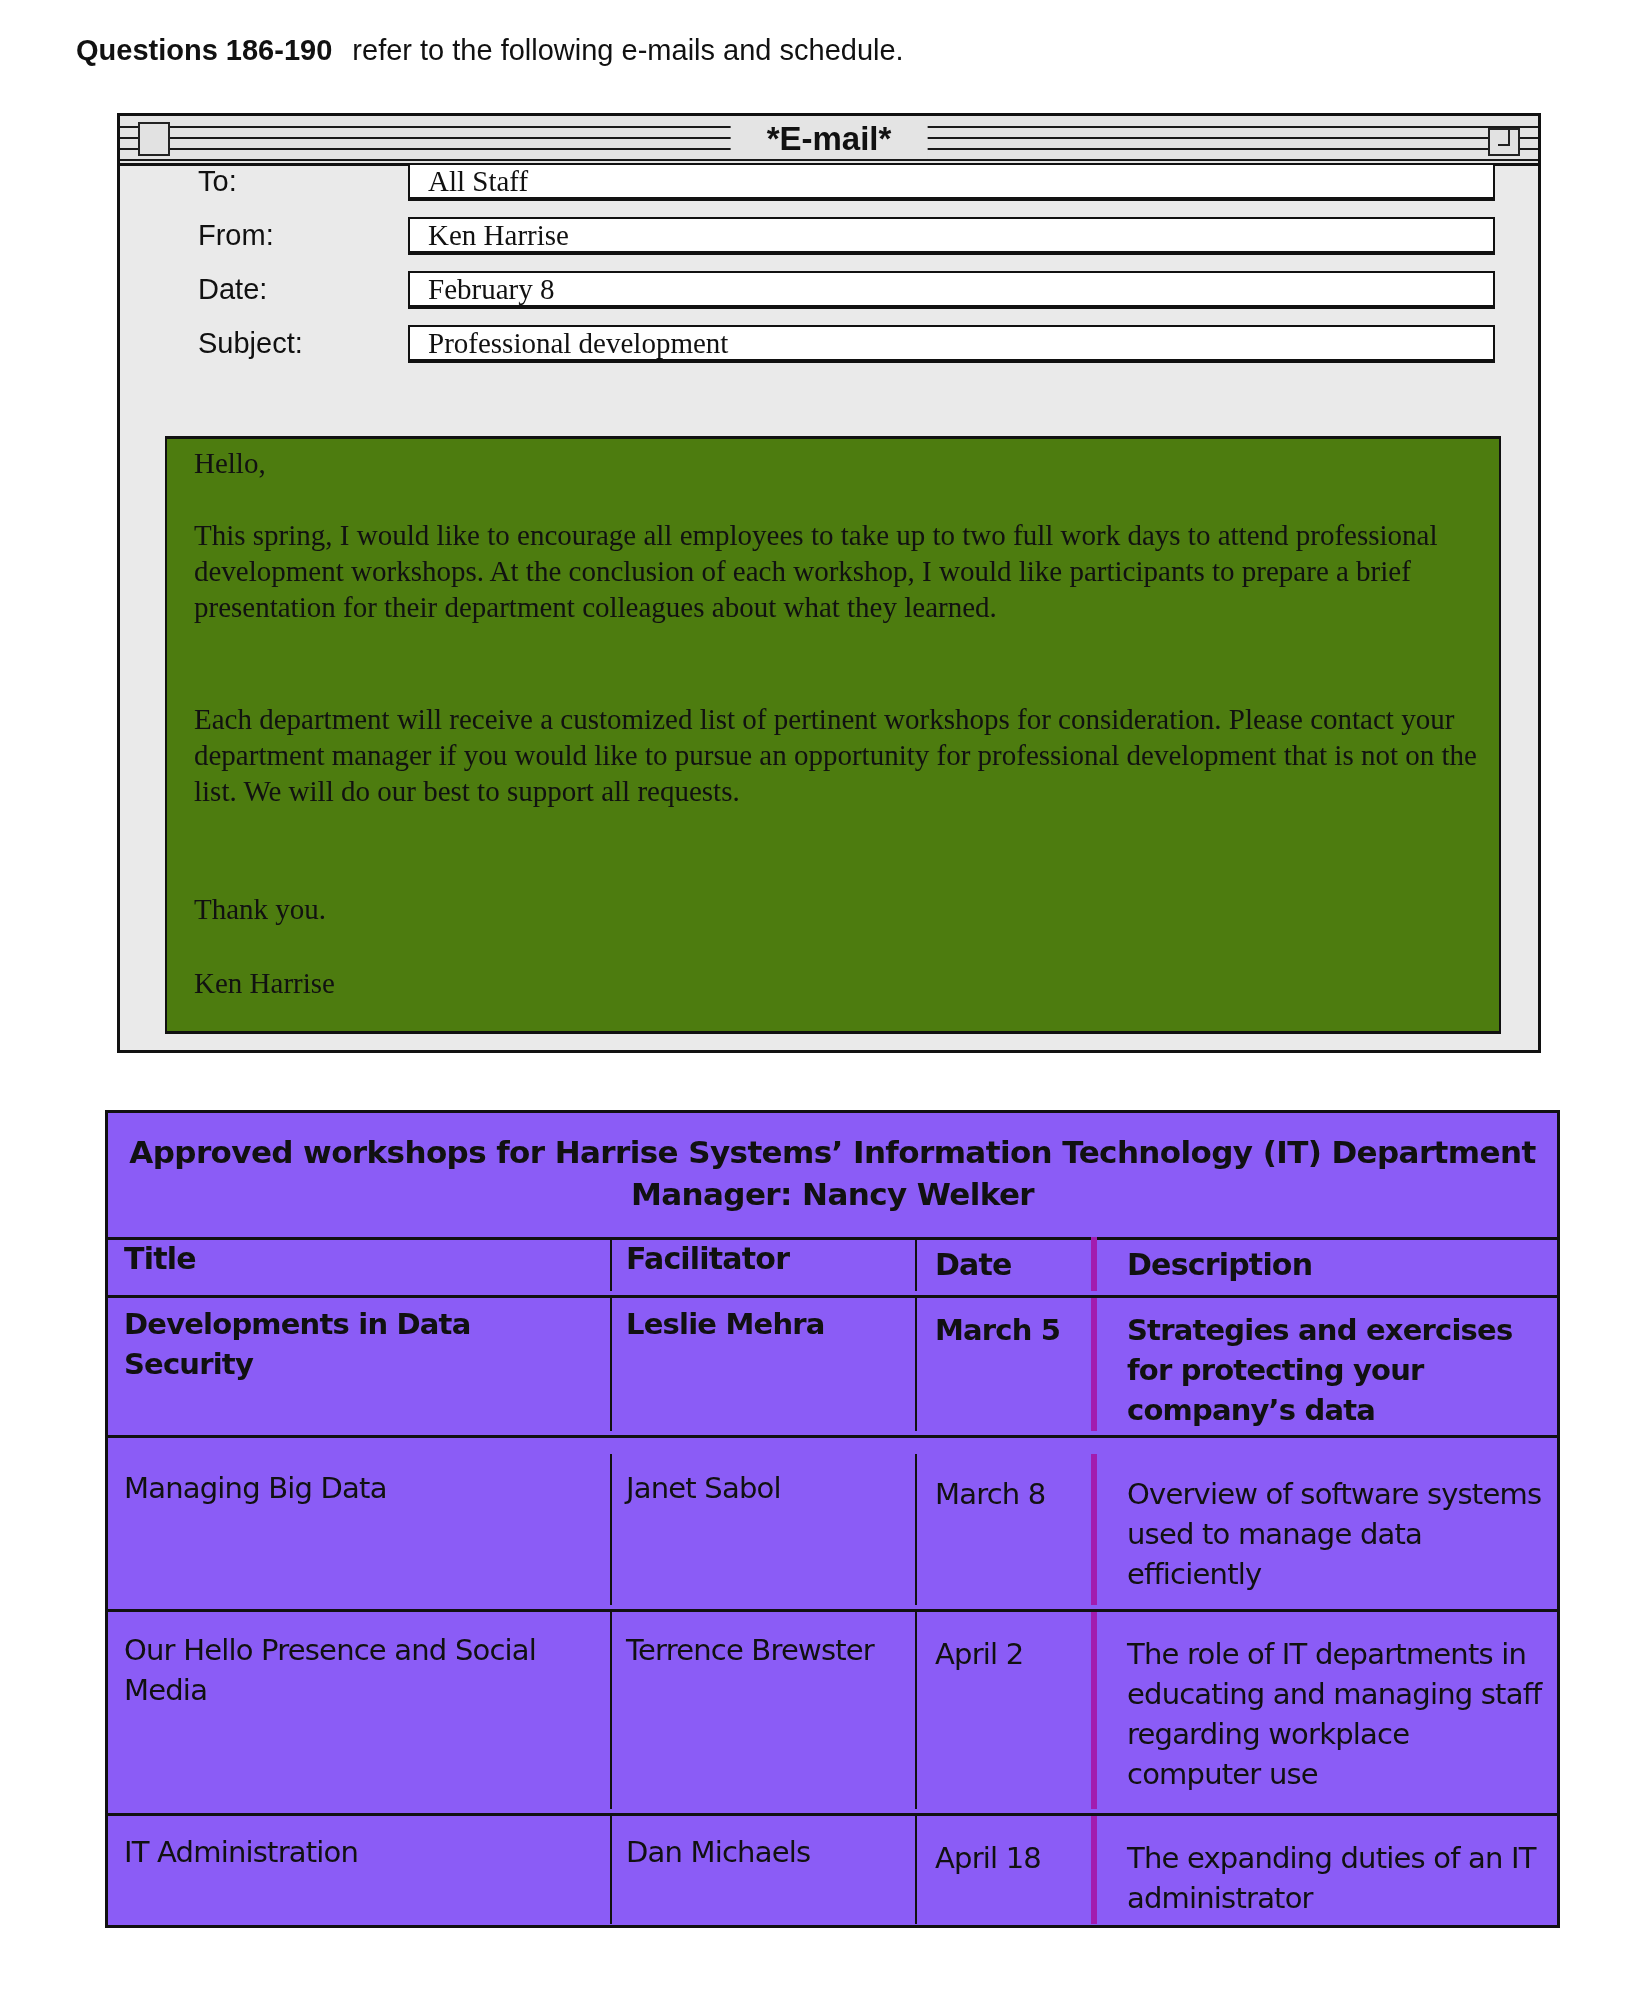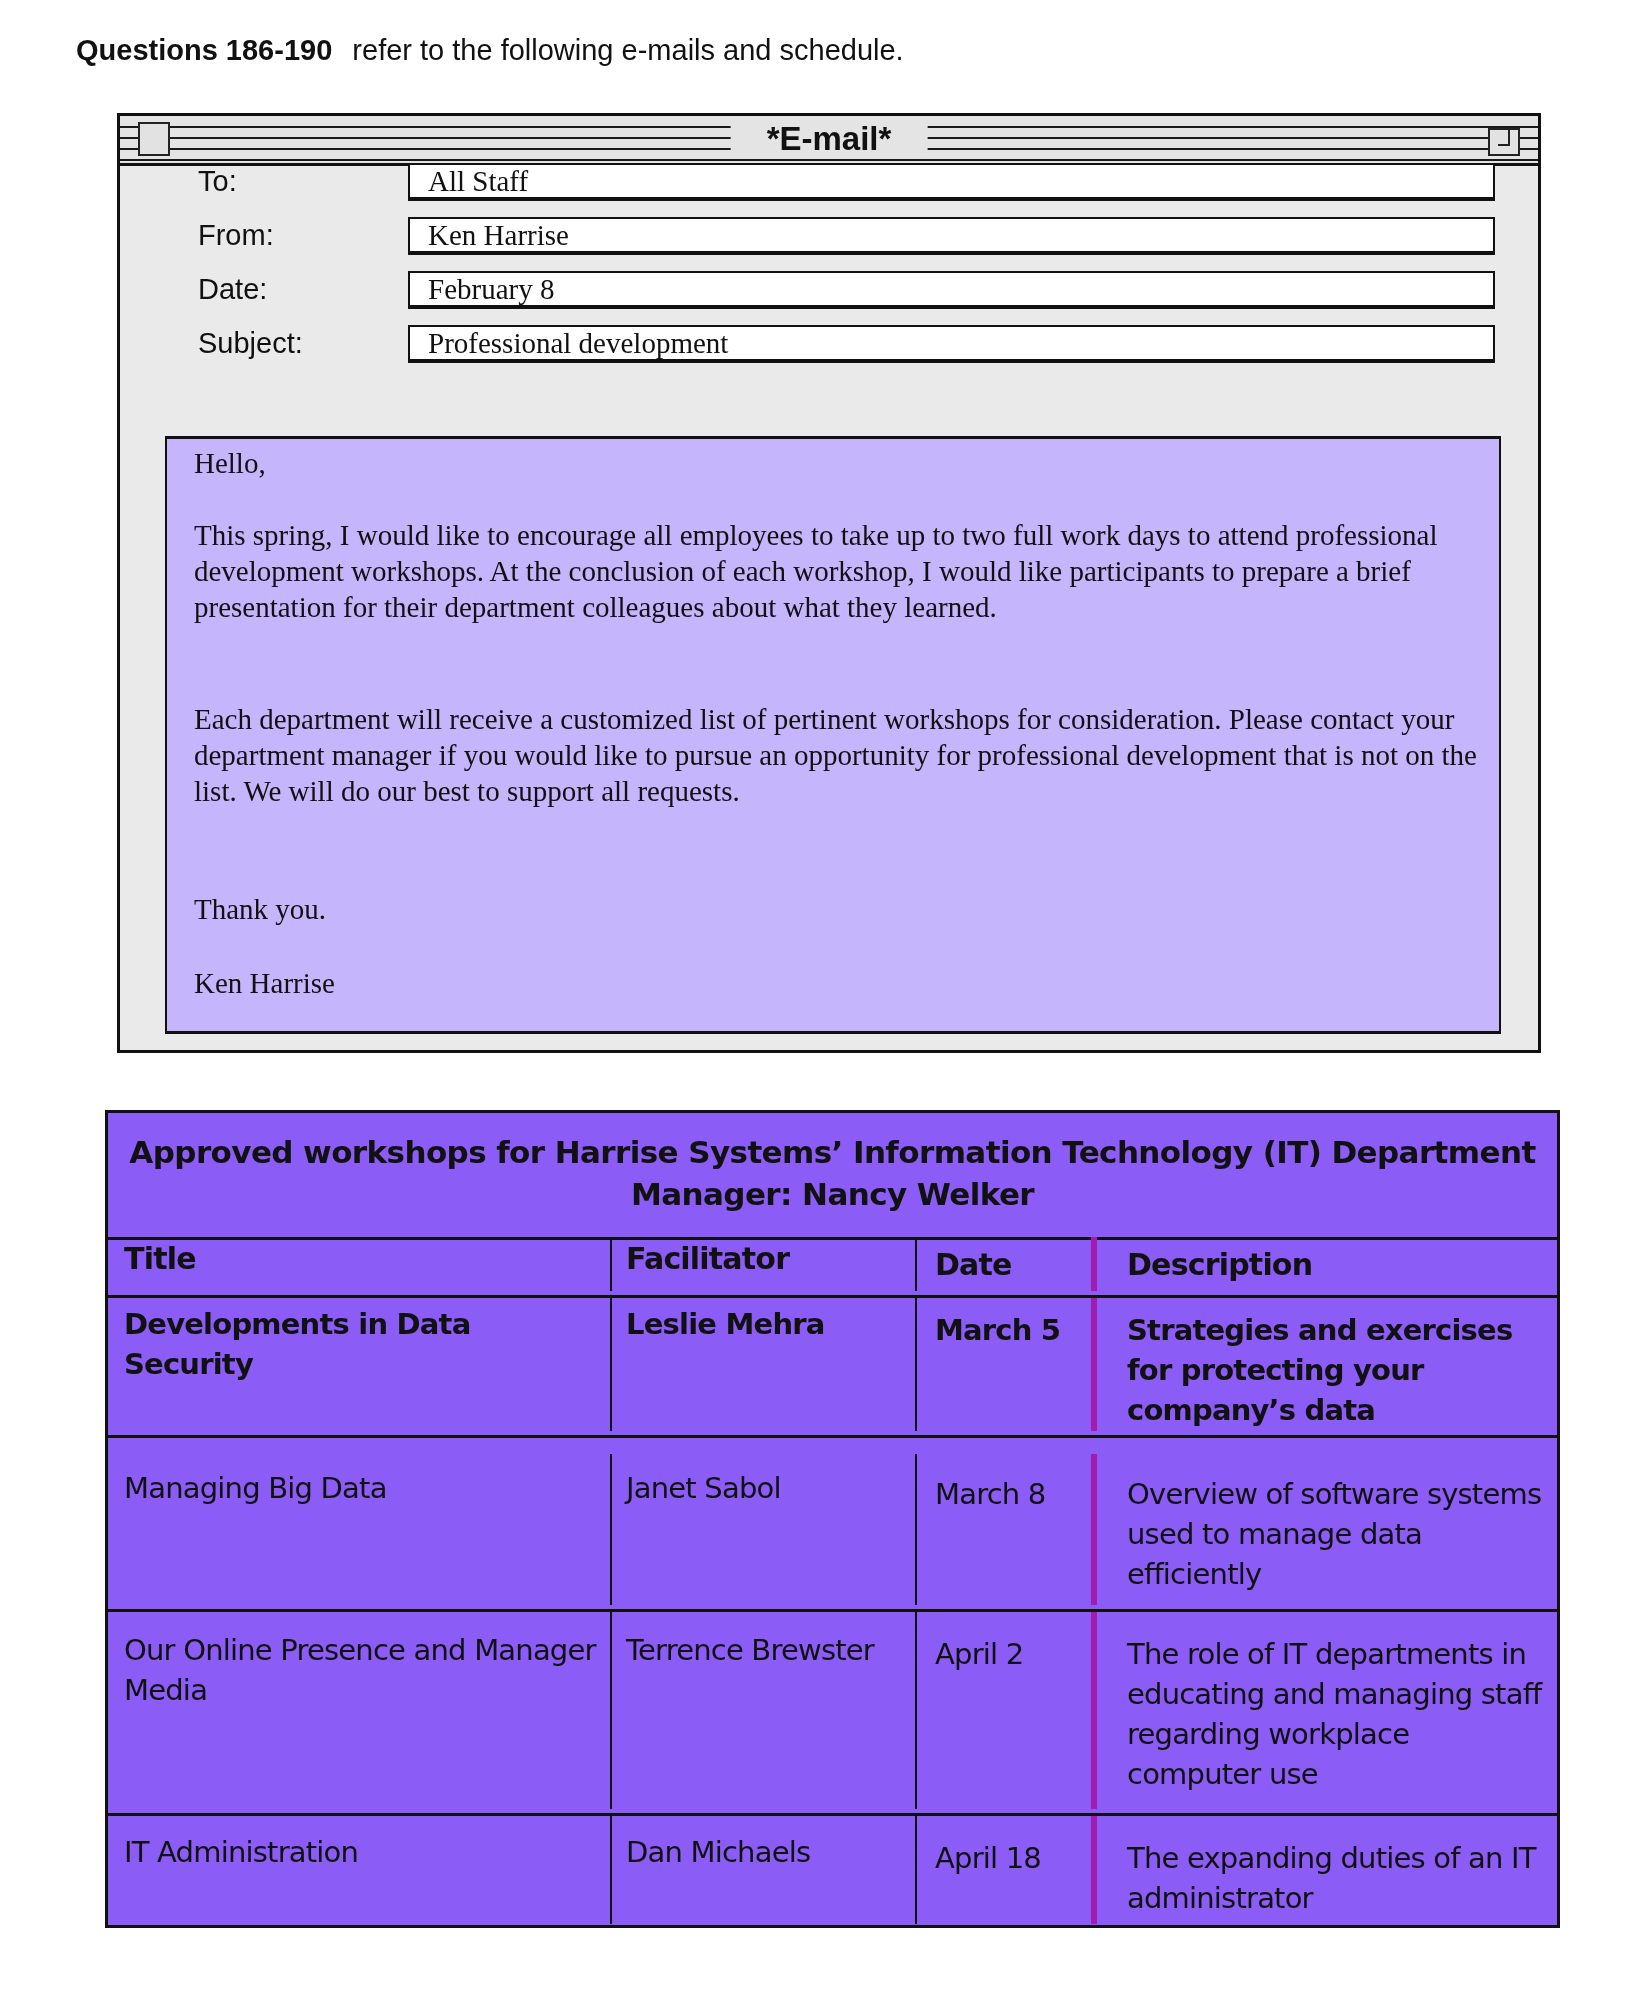--- a/index.html
+++ b/index.html
@@ -49,21 +49,21 @@
     }
     .hdr-field {
       position: absolute; left: 288px; width: 1087px; height: 38px; top: 0;
       background: #ffffff; border: 2px solid #111; border-bottom-width: 4px;
       box-sizing: border-box; padding-left: 18px;
       font-family: "Liberation Serif", serif; font-size: 29px; line-height: 33px; color: #111;
     }
 
     .email-body {
       position: absolute; left: 45px; top: 320px; width: 1336px; height: 598px;
-      box-sizing: border-box; background: #c4b5fd;
+      box-sizing: border-box; background: #4d7c0f;
       border: 2px solid #111; border-top-width: 3px; border-bottom-width: 3px;
       padding: 0 30px 0 27px;
       font-family: "Liberation Serif", serif; font-size: 29px; line-height: 36px; color: #111;
     }
     .email-body p { margin: 0; }
     .email-body .greeting { position: absolute; left: 27px; top: 6px; }
     .email-body .para1 { position: absolute; left: 27px; top: 78px; width: 1290px; }
     .email-body .para2 { position: absolute; left: 27px; top: 262px; width: 1290px; }
     .email-body .closing { position: absolute; left: 27px; top: 452px; }
     .email-body .signature { position: absolute; left: 27px; top: 526px; }
@@ -159,21 +159,21 @@
   </div>
 
   <div class="grid-row" style="top:341px; height:158px;">
     <div class="cell c-title" style="padding-top:14px;">Managing Big Data</div>
     <div class="cell c-fac" style="padding-top:14px;">Janet Sabol</div>
     <div class="cell c-date" style="padding-top:20px;">March 8</div>
     <div class="cell c-desc" style="padding-top:20px;">Overview of software systems used to manage data efficiently</div>
   </div>
 
   <div class="grid-row" style="top:499px; height:204px;">
-    <div class="cell c-title" style="padding-top:18px;">Our Online Presence and Manager Media</div>
+    <div class="cell c-title" style="padding-top:18px;">Our Hello Presence and Social Media</div>
     <div class="cell c-fac" style="padding-top:18px;">Terrence Brewster</div>
     <div class="cell c-date" style="padding-top:22px;">April 2</div>
     <div class="cell c-desc" style="padding-top:22px;">The role of IT departments in educating and managing staff regarding workplace computer use</div>
   </div>
 
   <div class="grid-row last" style="top:703px; height:112px;">
     <div class="cell c-title" style="padding-top:16px;">IT Administration</div>
     <div class="cell c-fac" style="padding-top:16px;">Dan Michaels</div>
     <div class="cell c-date" style="padding-top:22px;">April 18</div>
     <div class="cell c-desc" style="padding-top:22px;">The expanding duties of an IT administrator</div>

